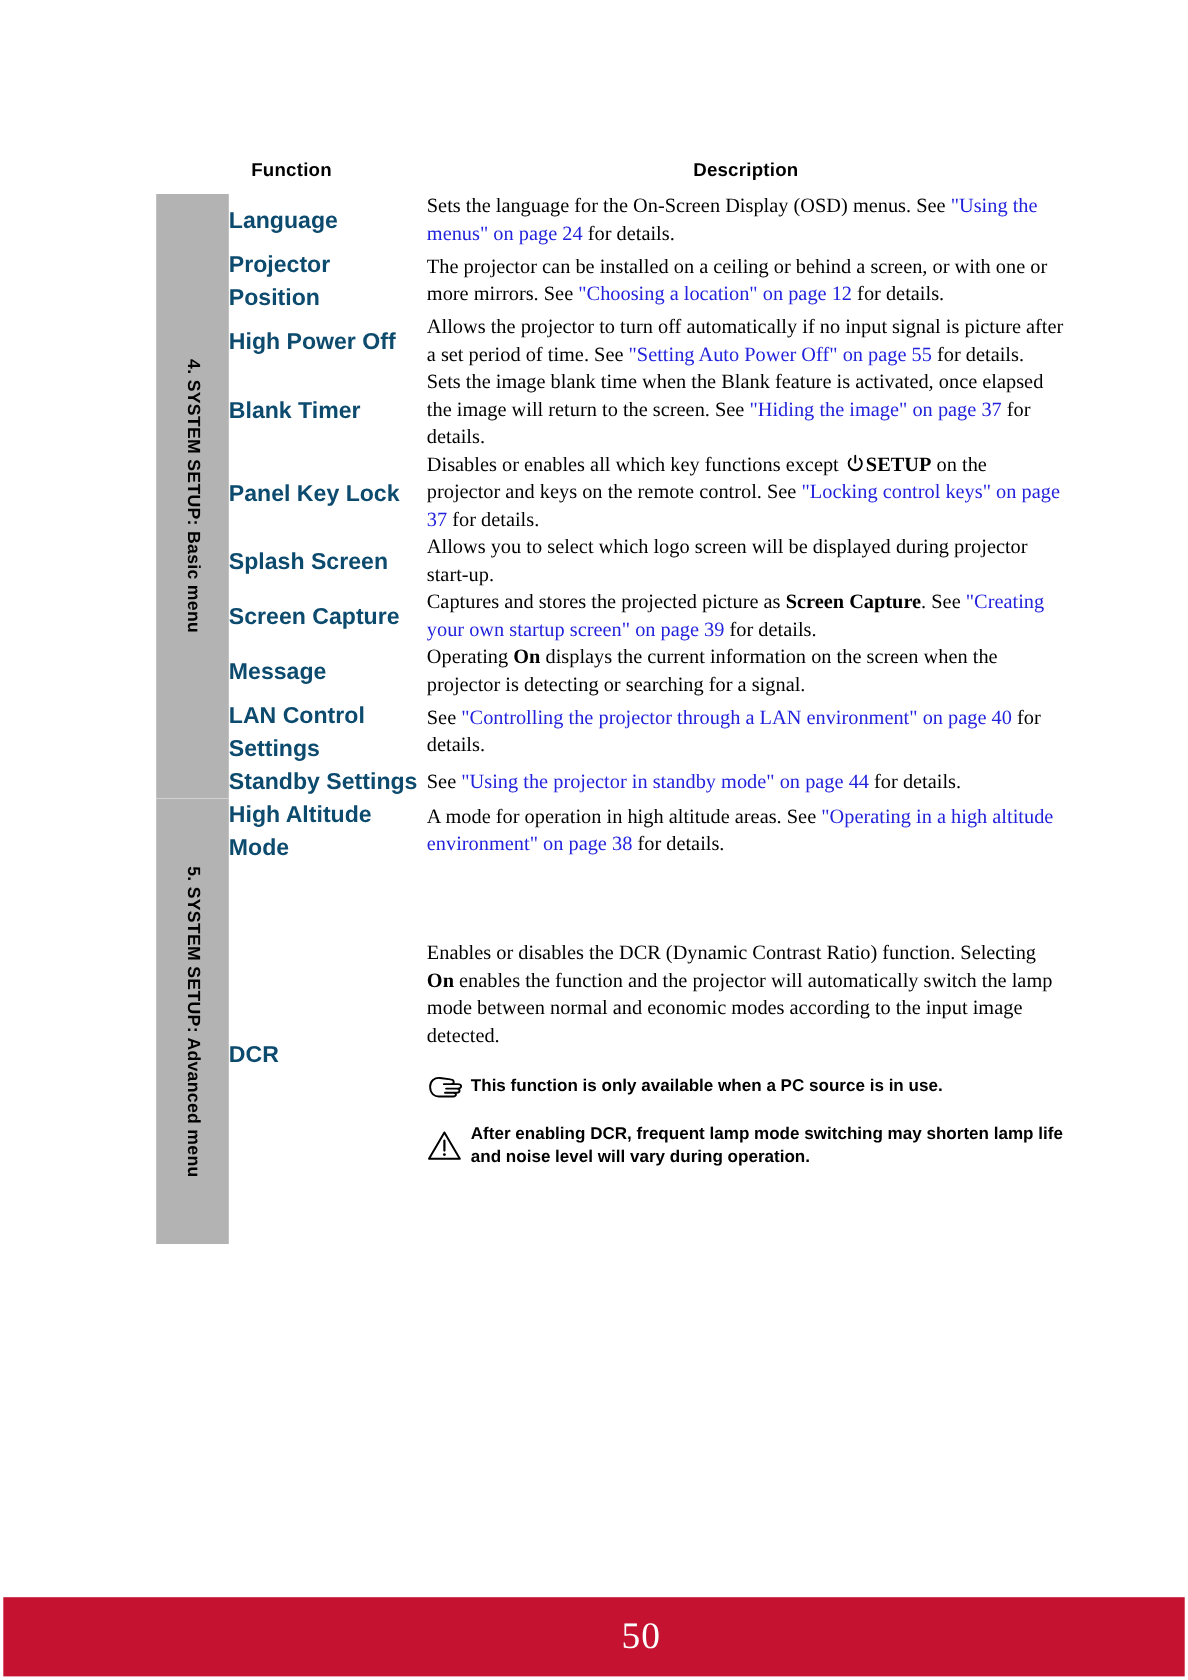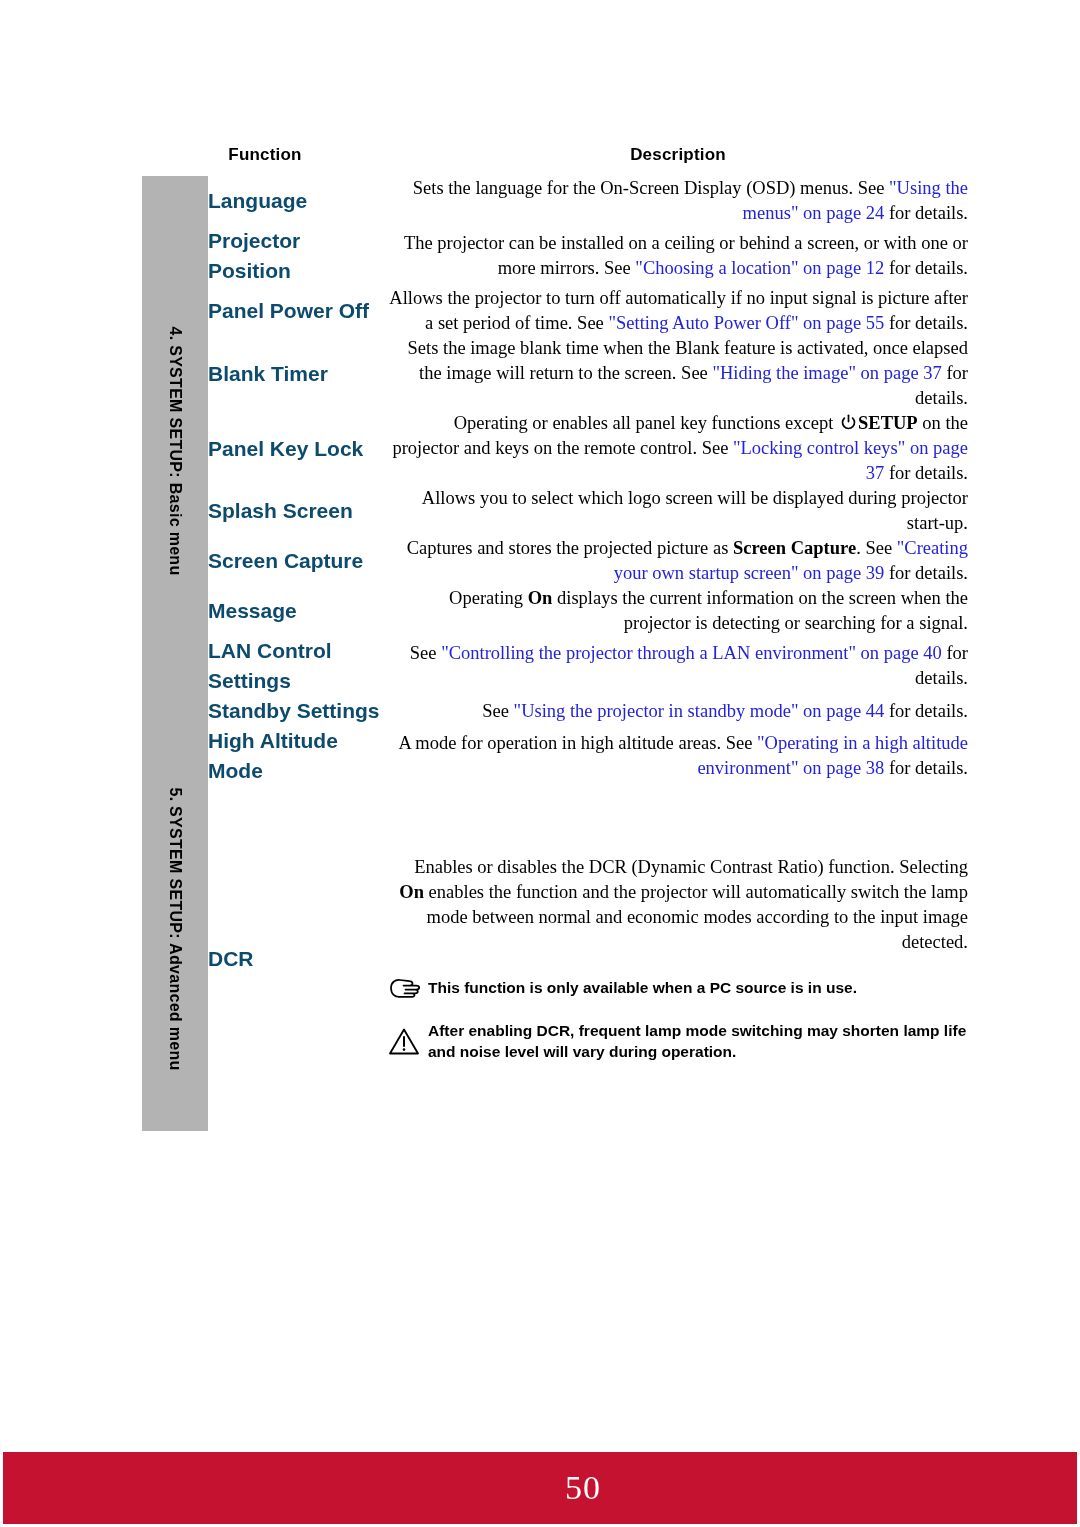--- a/index.html
+++ b/index.html
@@ -103,21 +103,21 @@
   .desc-cell {
     border-bottom: 2px solid #3a3a3a;
     font-family: "Liberation Serif", serif;
     font-size: 18.5px;
     line-height: 25px;
     color: #000;
     padding: 9px 14px 9px 13px;
     vertical-align: middle;
     text-align: left;
   }
-  .desc-cell p { margin: 0; text-align: right; }
+  .desc-cell p { margin: 0; }
 
   .lnk { color: #2222dd; }
   .bold-term { font-weight: bold; }
 
   
   .power-glyph {
     display: inline-block;
     width: 17px;
     height: 17px;
     position: relative;
@@ -202,37 +202,37 @@
       </tr>
 
       <tr>
         <td class="func-cell">Projector Position</td>
         <td class="desc-cell">
           <p><span>The projector can be installed on a ceiling or behind a screen, or with one or more mirrors. See </span><span class="lnk">"Choosing a location" on page 12</span><span> for details.</span></p>
         </td>
       </tr>
 
       <tr>
-        <td class="func-cell">Panel Power Off</td>
+        <td class="func-cell">High Power Off</td>
         <td class="desc-cell">
           <p><span>Allows the projector to turn off automatically if no input signal is picture after a set period of time. See </span><span class="lnk">"Setting Auto Power Off" on page 55</span><span> for details.</span></p>
         </td>
       </tr>
 
       <tr>
         <td class="func-cell">Blank Timer</td>
         <td class="desc-cell">
           <p><span>Sets the image blank time when the Blank feature is activated, once elapsed the image will return to the screen. See </span><span class="lnk">"Hiding the image" on page 37</span><span> for details.</span></p>
         </td>
       </tr>
 
       <tr>
         <td class="func-cell">Panel Key Lock</td>
         <td class="desc-cell">
-          <p><span>Operating or enables all panel key functions except </span><span class="power-glyph"><svg width="17" height="17" viewBox="0 0 17 17" aria-hidden="true">
+          <p><span>Disables or enables all which key functions except </span><span class="power-glyph"><svg width="17" height="17" viewBox="0 0 17 17" aria-hidden="true">
                   <path d="M4.4 4.1 A6 6 0 1 0 12.6 4.1" fill="none" stroke="#000" stroke-width="1.7" stroke-linecap="round"></path>
                   <line x1="8.5" y1="1.3" x2="8.5" y2="7.6" stroke="#000" stroke-width="1.7" stroke-linecap="round"></line>
                 </svg></span><span class="bold-term">SETUP</span><span> on the projector and keys on the remote control. See </span><span class="lnk">"Locking control keys" on page 37</span><span> for details.</span></p>
         </td>
       </tr>
 
       <tr>
         <td class="func-cell">Splash Screen</td>
         <td class="desc-cell">
           <p><span>Allows you to select which logo screen will be displayed during projector start-up.</span></p>

